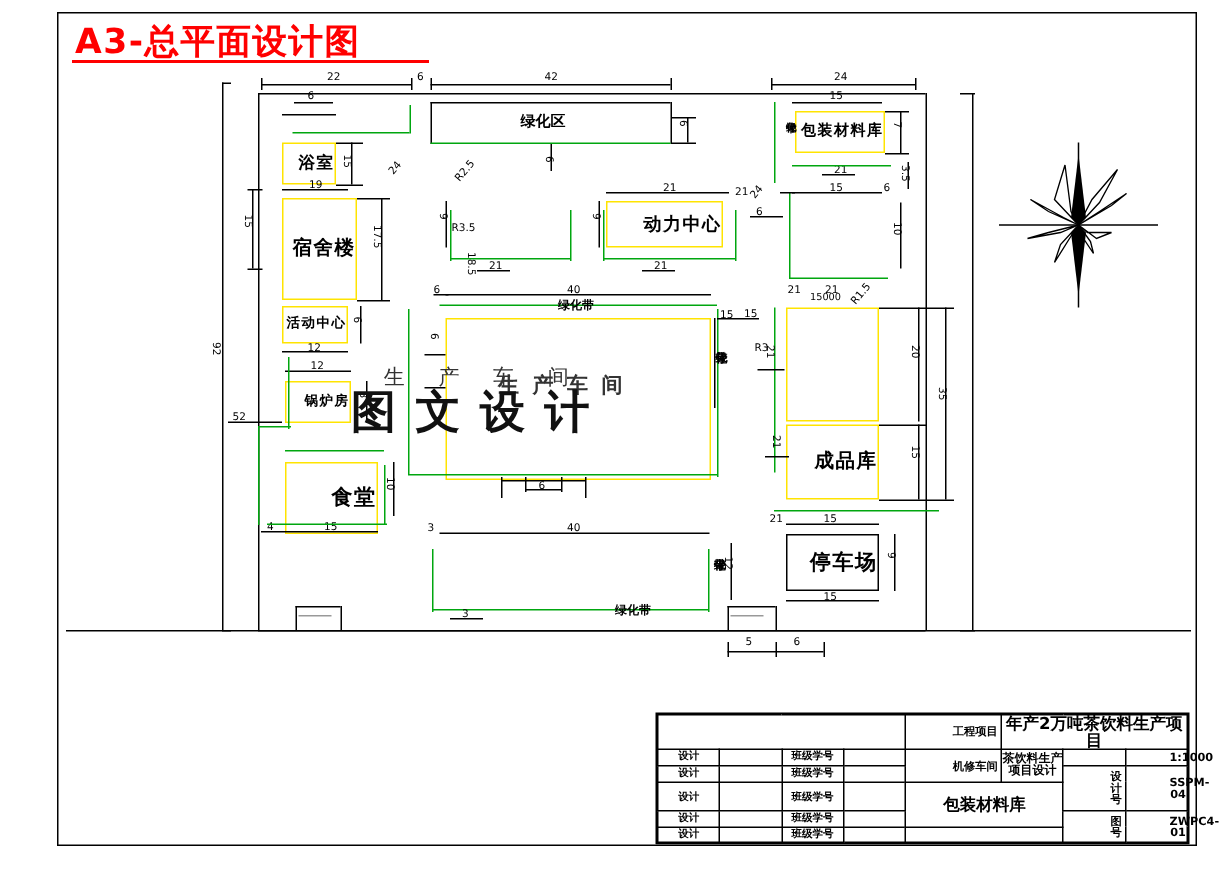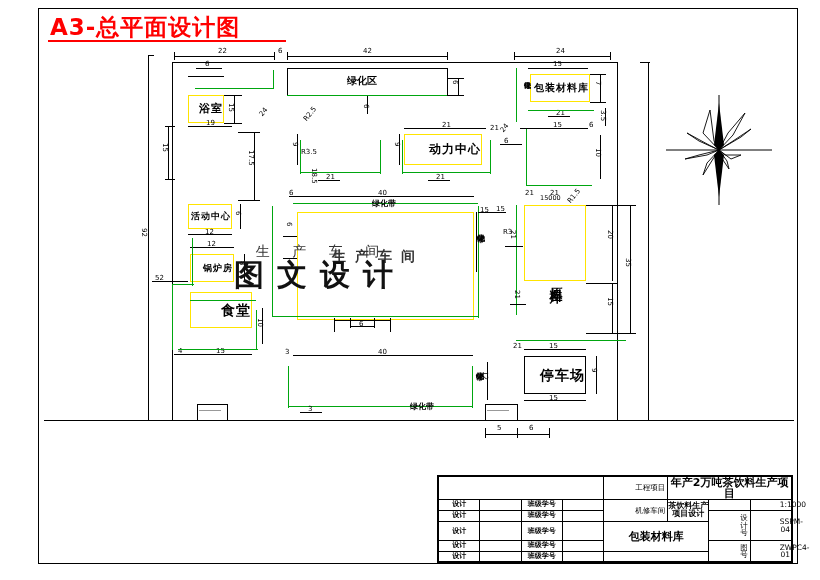--- a/index.html
+++ b/index.html
@@ -39,21 +39,21 @@
        font-size:14px;color:#333;letter-spacing:9px;white-space:nowrap;}
 
   
   .tb{position:absolute;left:437px;top:475px;width:356px;height:88px;border:1.4px solid #000;
        box-sizing:border-box;background:#fff;}
   .tb table{border-collapse:collapse;width:100%;height:100%;table-layout:fixed;}
   .tb td{border:1px solid #000;font-size:7px;text-align:center;color:#000;padding:0;
        font-weight:bold;line-height:1;}
   .tb td.big{font-size:11px;}
   .tb td.mid{font-size:8px;}
-  .tb td.lbl2{font-size:7.5px;font-weight:normal;padding-left:29px;}
+  .tb td.lbl2{font-size:7.5px;font-weight:bold;padding-left:29px;}
 
   .compass{position:absolute;left:663px;top:93px;width:112px;height:114px;}
 </style>
 </head>
 <body>
 
 <div id="stage">
 
   <div class="sheet-frame"></div>
 
@@ -122,20 +122,23 @@
 
   <div class="bld" style="left:188px;top:95px;width:36px;height:28px;">
     <span>浴室</span>
   </div>
   <div class="hline" style="left:188px;top:76px;width:36px;"></div>
   <div class="hline" style="left:224px;top:95px;width:18px;"></div>
   <div class="hline" style="left:224px;top:123px;width:18px;"></div>
   <div class="vline" style="left:234px;top:95px;height:28px;"></div>
   <div class="dimtxt vert" style="left:227px;top:103px;">15</div>
 
+  <div class="bld" style="left:188px;top:132px;width:50px;height:68px;font-size:13px;">
+    <span>宿舍楼</span>
+  </div>
   <div class="hline" style="left:188px;top:126px;width:44px;"></div>
   <div class="dimtxt" style="left:206px;top:119px;">19</div>
   <div class="vline" style="left:254px;top:132px;height:68px;"></div>
   <div class="dimtxt vert" style="left:247px;top:150px;">17.5</div>
   <div class="hline" style="left:238px;top:132px;width:22px;"></div>
   <div class="hline" style="left:238px;top:200px;width:22px;"></div>
   <div class="hline" style="left:165px;top:126px;width:10px;"></div>
   <div class="hline" style="left:165px;top:179px;width:10px;"></div>
   <div class="vline" style="left:168px;top:126px;height:53px;"></div>
   <div class="dimtxt vert" style="left:161px;top:143px;">15</div>
@@ -149,21 +152,21 @@
   <div class="dimtxt vert" style="left:234px;top:211px;">6</div>
 
   <div class="bld" style="left:190px;top:254px;width:44px;height:28px;font-size:9px;">
     <span>锅炉房</span>
   </div>
   <div class="hline" style="left:190px;top:247px;width:44px;"></div>
   <div class="dimtxt" style="left:207px;top:240px;">12</div>
   <div class="vline" style="left:244px;top:254px;height:28px;"></div>
   <div class="dimtxt vert" style="left:238px;top:261px;">8</div>
 
-  <div class="bld" style="left:190px;top:292px;width:62px;height:36px;font-size:14px;">
+  <div class="bld" style="left:190px;top:308px;width:62px;height:48px;font-size:14px;">
     <span>食堂</span>
   </div>
   <div class="hline" style="left:190px;top:354px;width:62px;"></div>
   <div class="dimtxt" style="left:216px;top:347px;">15</div>
   <div class="vline" style="left:262px;top:308px;height:36px;"></div>
   <div class="dimtxt vert" style="left:256px;top:318px;">10</div>
   <div class="hline" style="left:174px;top:354px;width:16px;"></div>
   <div class="dimtxt" style="left:178px;top:347px;">4</div>
   <div class="hline" style="left:152px;top:281px;width:36px;"></div>
   <div class="dimtxt" style="left:155px;top:274px;">52</div>
@@ -278,20 +281,23 @@
   <div class="bld" style="left:524px;top:205px;width:62px;height:76px;font-size:13px;writing-mode:vertical-rl;">
     <span>原料库</span>
   </div>
   <div class="vline" style="left:612px;top:205px;height:76px;"></div>
   <div class="dimtxt vert" style="left:606px;top:230px;">20</div>
   <div class="dimtxt" style="left:503px;top:228px;">R3</div>
   <div class="gline v" style="left:516px;top:205px;height:110px;"></div>
   <div class="hline" style="left:505px;top:246px;width:18px;"></div>
   <div class="dimtxt vert" style="left:509px;top:230px;">21</div>
 
+  <div class="bld" style="left:524px;top:283px;width:62px;height:50px;font-size:13px;">
+    <span>成品库</span>
+  </div>
   <div class="vline" style="left:612px;top:283px;height:50px;"></div>
   <div class="dimtxt vert" style="left:606px;top:297px;">15</div>
   <div class="vline" style="left:630px;top:205px;height:128px;"></div>
   <div class="dimtxt vert" style="left:624px;top:258px;">35</div>
   <div class="hline" style="left:586px;top:205px;width:50px;"></div>
   <div class="hline" style="left:586px;top:283px;width:32px;"></div>
   <div class="hline" style="left:586px;top:333px;width:50px;"></div>
   <div class="hline" style="left:510px;top:304px;width:16px;"></div>
   <div class="dimtxt vert" style="left:513px;top:290px;">21</div>
   <div class="gline h" style="left:516px;top:340px;width:110px;"></div>

